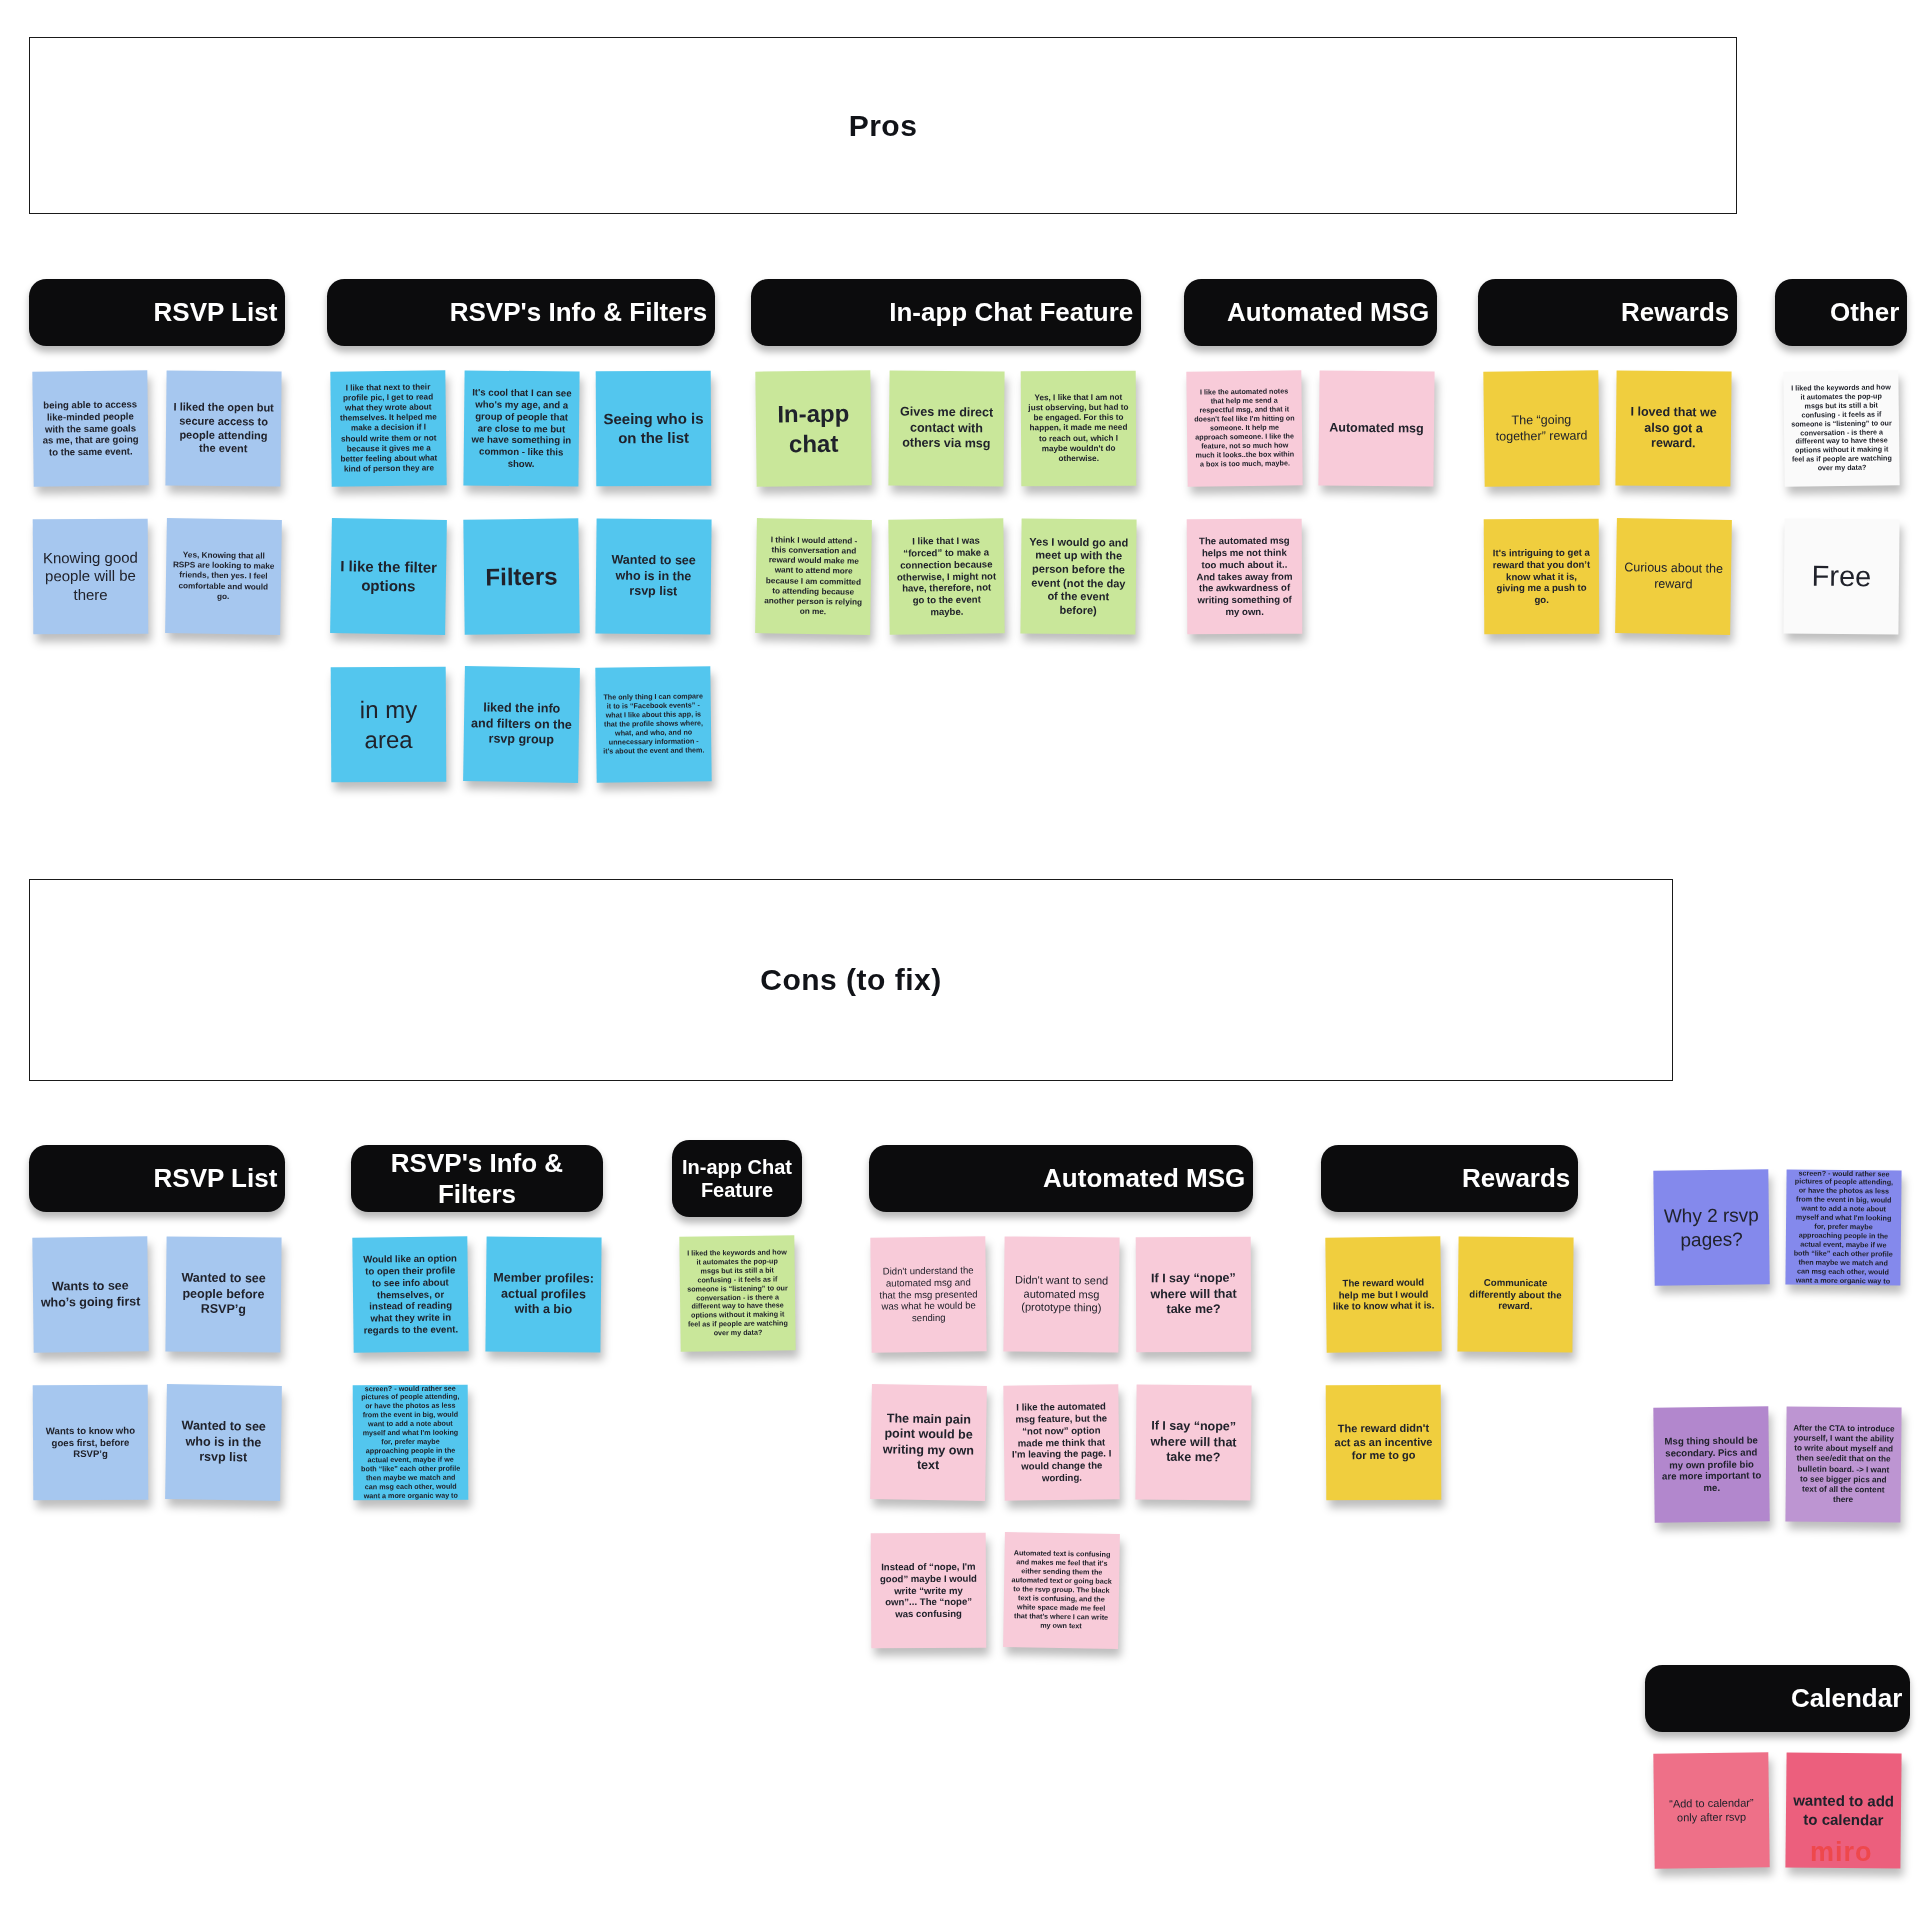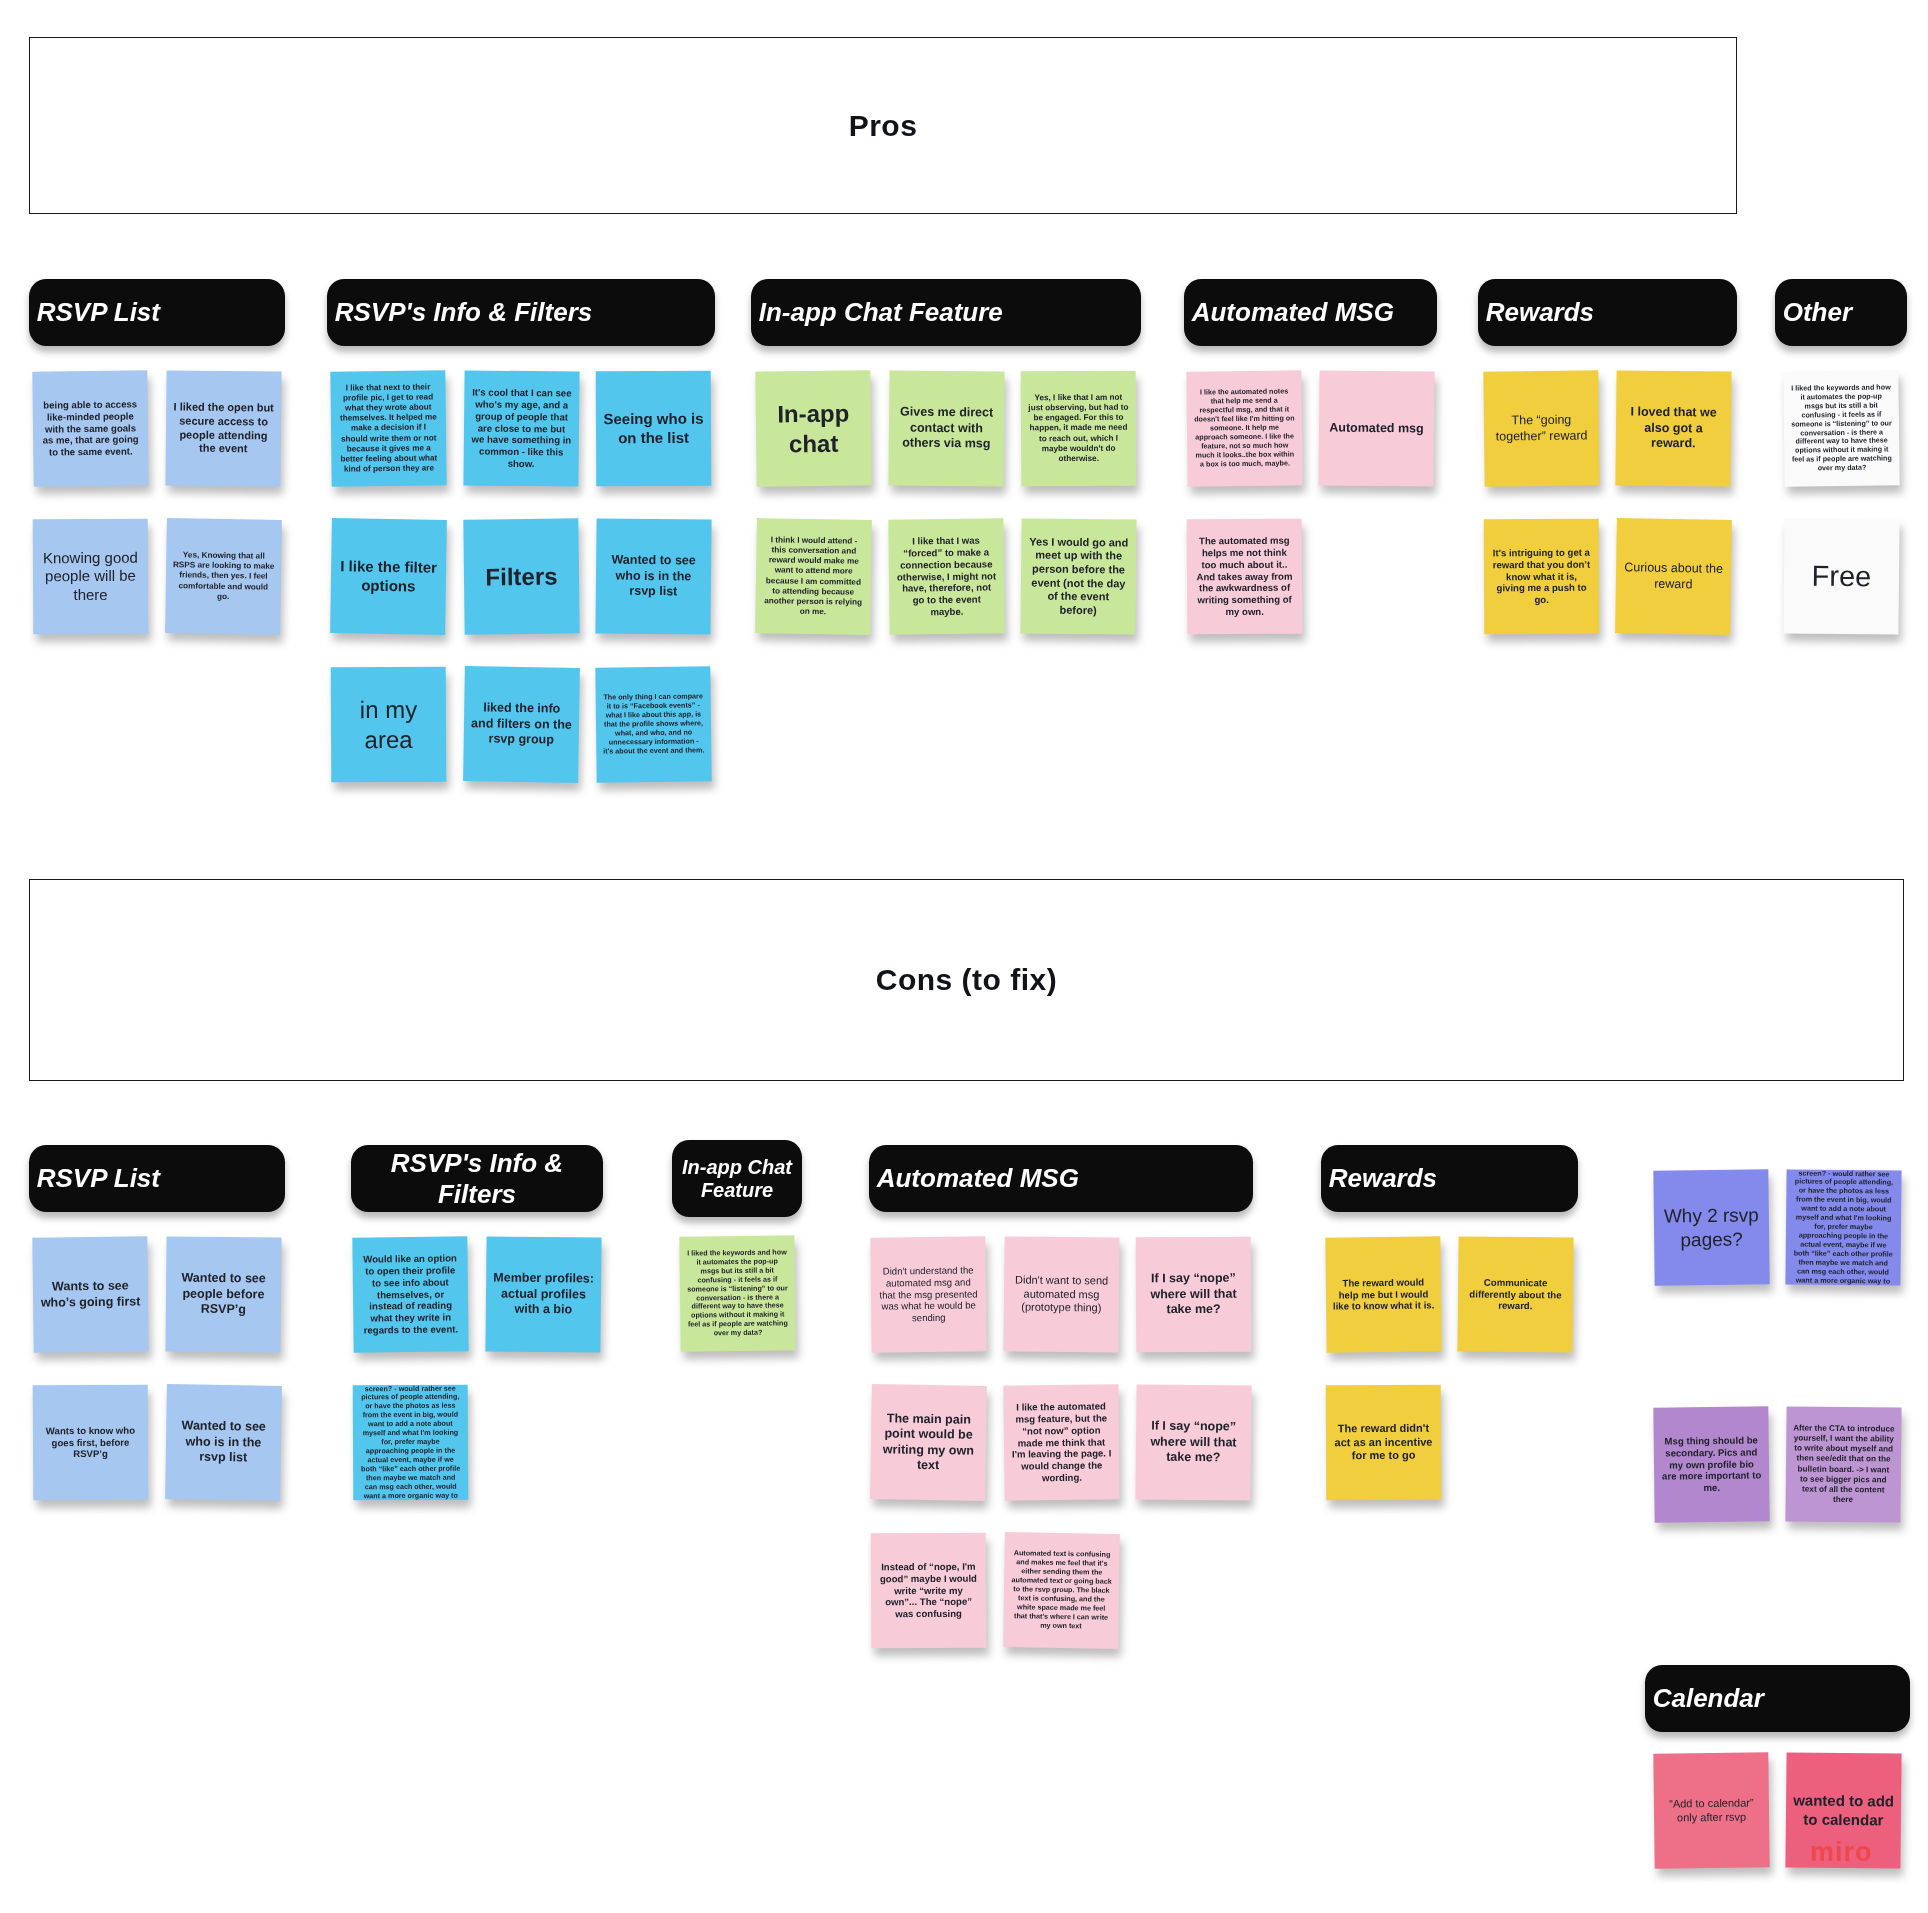--- a/index.html
+++ b/index.html
@@ -8,23 +8,23 @@
     font-family:"Liberation Sans", sans-serif;overflow:hidden;
   }
   .frame{
     position:absolute;background:#ffffff;border:1.9px solid #1a1a1a;
     display:flex;align-items:center;justify-content:center;box-sizing:border-box;
   }
   .frame-title{font-weight:bold;font-size:30px;color:#111318;letter-spacing:0.5px;}
   .group{position:absolute;}
   .group-header{
     background:#0c0c0d;border-radius:17.3px;height:67px;
-    display:flex;align-items:center;justify-content:flex-start;
+    display:flex;align-items:center;justify-content:flex-end;
     color:#ffffff;font-weight:bold;font-size:26px;text-align:center;
-    box-shadow:0 5.8px 7.7px rgba(0,0,0,.28);padding:0 7.7px;box-sizing:border-box;font-style:italic;
+    box-shadow:0 5.8px 7.7px rgba(0,0,0,.28);padding:0 7.7px;box-sizing:border-box;
   }
   .group-header.small{font-size:20px;line-height:1.15;height:77px;}
   .notes{
     display:grid;column-gap:17.3px;row-gap:33px;margin-top:25px;justify-content:center;
   }
   .note{
     width:115px;height:115px;box-sizing:border-box;padding:6.7px;
     display:flex;align-items:center;justify-content:center;text-align:center;
     color:#20222b;font-weight:700;line-height:1.24;
     box-shadow:2.9px 7.7px 8.6px rgba(0,0,0,.26);
@@ -39,21 +39,21 @@
   .s-xs{font-size:8.2px;}
   .s-sm{font-size:9.6px;}
   .s-md{font-size:11px;}
   .s-mlg{font-size:12.5px;}
   .s-lg{font-size:15px;}
   .s-xl{font-size:19px;}
   .s-xxl{font-size:24px;}
   .s-huge{font-size:29px;}
   
   #pros-frame{left:29px;top:37px;width:1708px;height:177px;}
-  #cons-frame{left:29px;top:879px;width:1875px;height:202px;}
+  #cons-frame{left:29px;top:879px;width:1644px;height:202px;}
   
   [data-group="pros-rsvp-list"]{left:29px;top:279px;width:256px;}
   [data-group="pros-info-filters"]{left:327px;top:279px;width:388px;}
   [data-group="pros-inapp"]{left:751px;top:279px;width:390px;}
   [data-group="pros-automated"]{left:1184px;top:279px;width:253px;}
   [data-group="pros-rewards"]{left:1478px;top:279px;width:259px;}
   [data-group="pros-other"]{left:1775px;top:279px;width:132px;}
   
   [data-group="cons-rsvp-list"]{left:29px;top:1145px;width:256px;}
   [data-group="cons-info-filters"]{left:351px;top:1145px;width:252px;}

